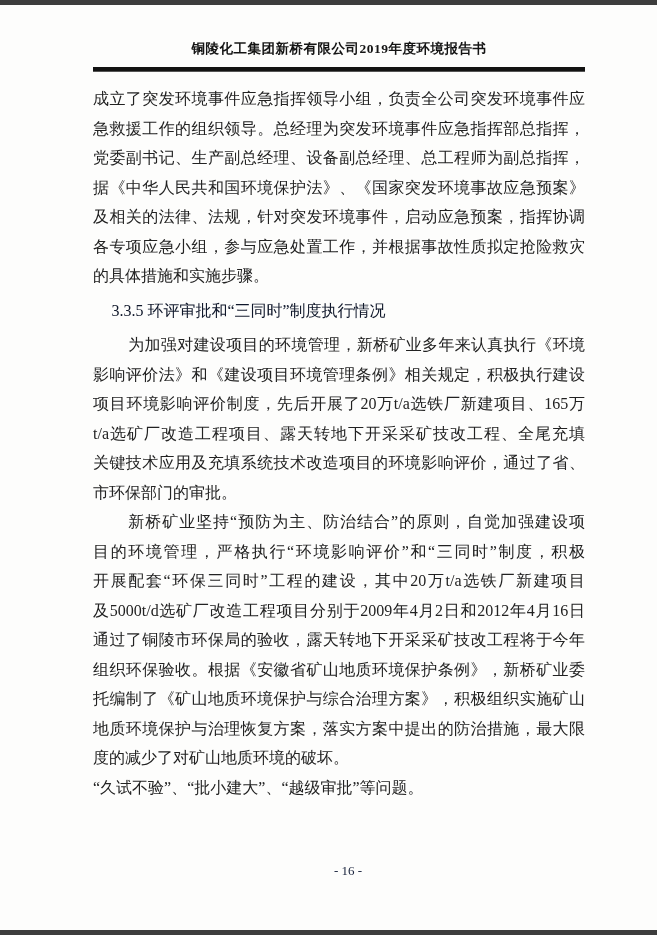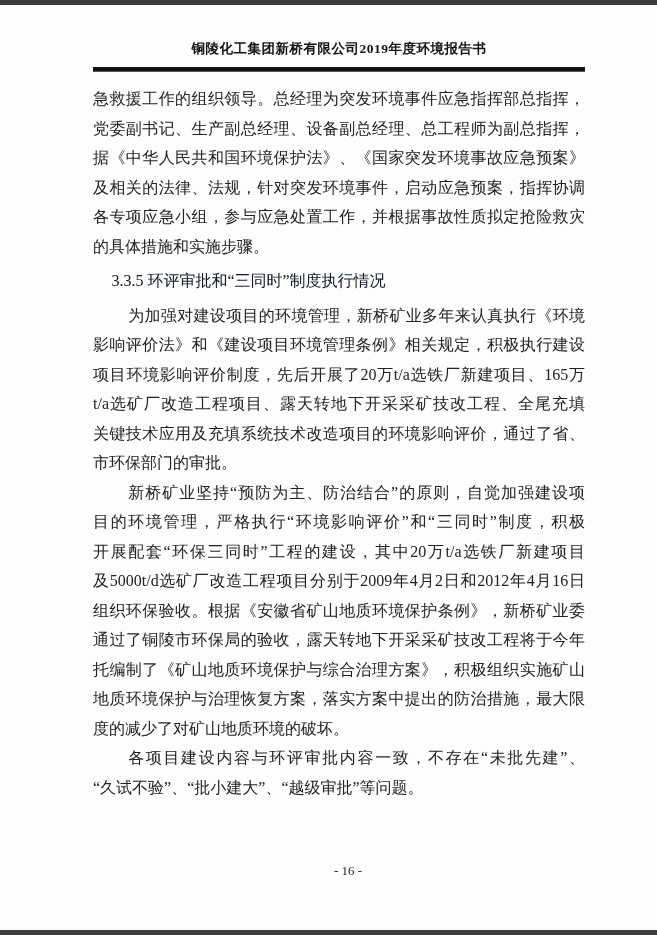--- a/index.html
+++ b/index.html
@@ -93,20 +93,21 @@
 
 <div class="page">
   <div class="scan-edge top"></div>
 
   <div class="page-header">铜陵化工集团新桥有限公司2019年度环境报告书</div>
 
   <div class="header-rule"></div>
 
   <div class="document-body">
       <div class="paragraph">
+        <div class="line">成立了突发环境事件应急指挥领导小组，负责全公司突发环境事件应</div>
         <div class="line">急救援工作的组织领导。总经理为突发环境事件应急指挥部总指挥，</div>
         <div class="line">党委副书记、生产副总经理、设备副总经理、总工程师为副总指挥，</div>
         <div class="line">据《中华人民共和国环境保护法》、《国家突发环境事故应急预案》</div>
         <div class="line">及相关的法律、法规，针对突发环境事件，启动应急预案，指挥协调</div>
         <div class="line">各专项应急小组，参与应急处置工作，并根据事故性质拟定抢险救灾</div>
         <div class="line last">的具体措施和实施步骤。</div>
       </div>
       <div class="heading">3.3.5 环评审批和“三同时”制度执行情况</div>
       <div class="paragraph">
         <div class="line first">为加强对建设项目的环境管理，新桥矿业多年来认真执行《环境</div>
@@ -114,28 +115,27 @@
         <div class="line">项目环境影响评价制度，先后开展了20万t/a选铁厂新建项目、165万</div>
         <div class="line">t/a选矿厂改造工程项目、露天转地下开采采矿技改工程、全尾充填</div>
         <div class="line">关键技术应用及充填系统技术改造项目的环境影响评价，通过了省、</div>
         <div class="line last">市环保部门的审批。</div>
       </div>
       <div class="paragraph">
         <div class="line first">新桥矿业坚持“预防为主、防治结合”的原则，自觉加强建设项</div>
         <div class="line">目的环境管理，严格执行“环境影响评价”和“三同时”制度，积极</div>
         <div class="line">开展配套“环保三同时”工程的建设，其中20万t/a选铁厂新建项目</div>
         <div class="line">及5000t/d选矿厂改造工程项目分别于2009年4月2日和2012年4月16日</div>
+        <div class="line">通过了铜陵市环保局的验收，露天转地下开采采矿技改工程将于今年</div>
         <div class="line">组织环保验收。根据《安徽省矿山地质环境保护条例》，新桥矿业委</div>
-        <div class="line">通过了铜陵市环保局的验收，露天转地下开采采矿技改工程将于今年</div>
         <div class="line">托编制了《矿山地质环境保护与综合治理方案》，积极组织实施矿山</div>
         <div class="line">地质环境保护与治理恢复方案，落实方案中提出的防治措施，最大限</div>
         <div class="line last">度的减少了对矿山地质环境的破坏。</div>
       </div>
       <div class="paragraph">
-        <div class="line first">各项目建设内容与环评审批内容一致，不存在“未批先建”、</div>
         <div class="line last">“久试不验”、“批小建大”、“越级审批”等问题。</div>
       </div>
     </div>
 
   <div class="page-footer">- 16 -</div>
 
   <div class="scan-edge bottom"></div>
 </div>
 
 </body></html>

